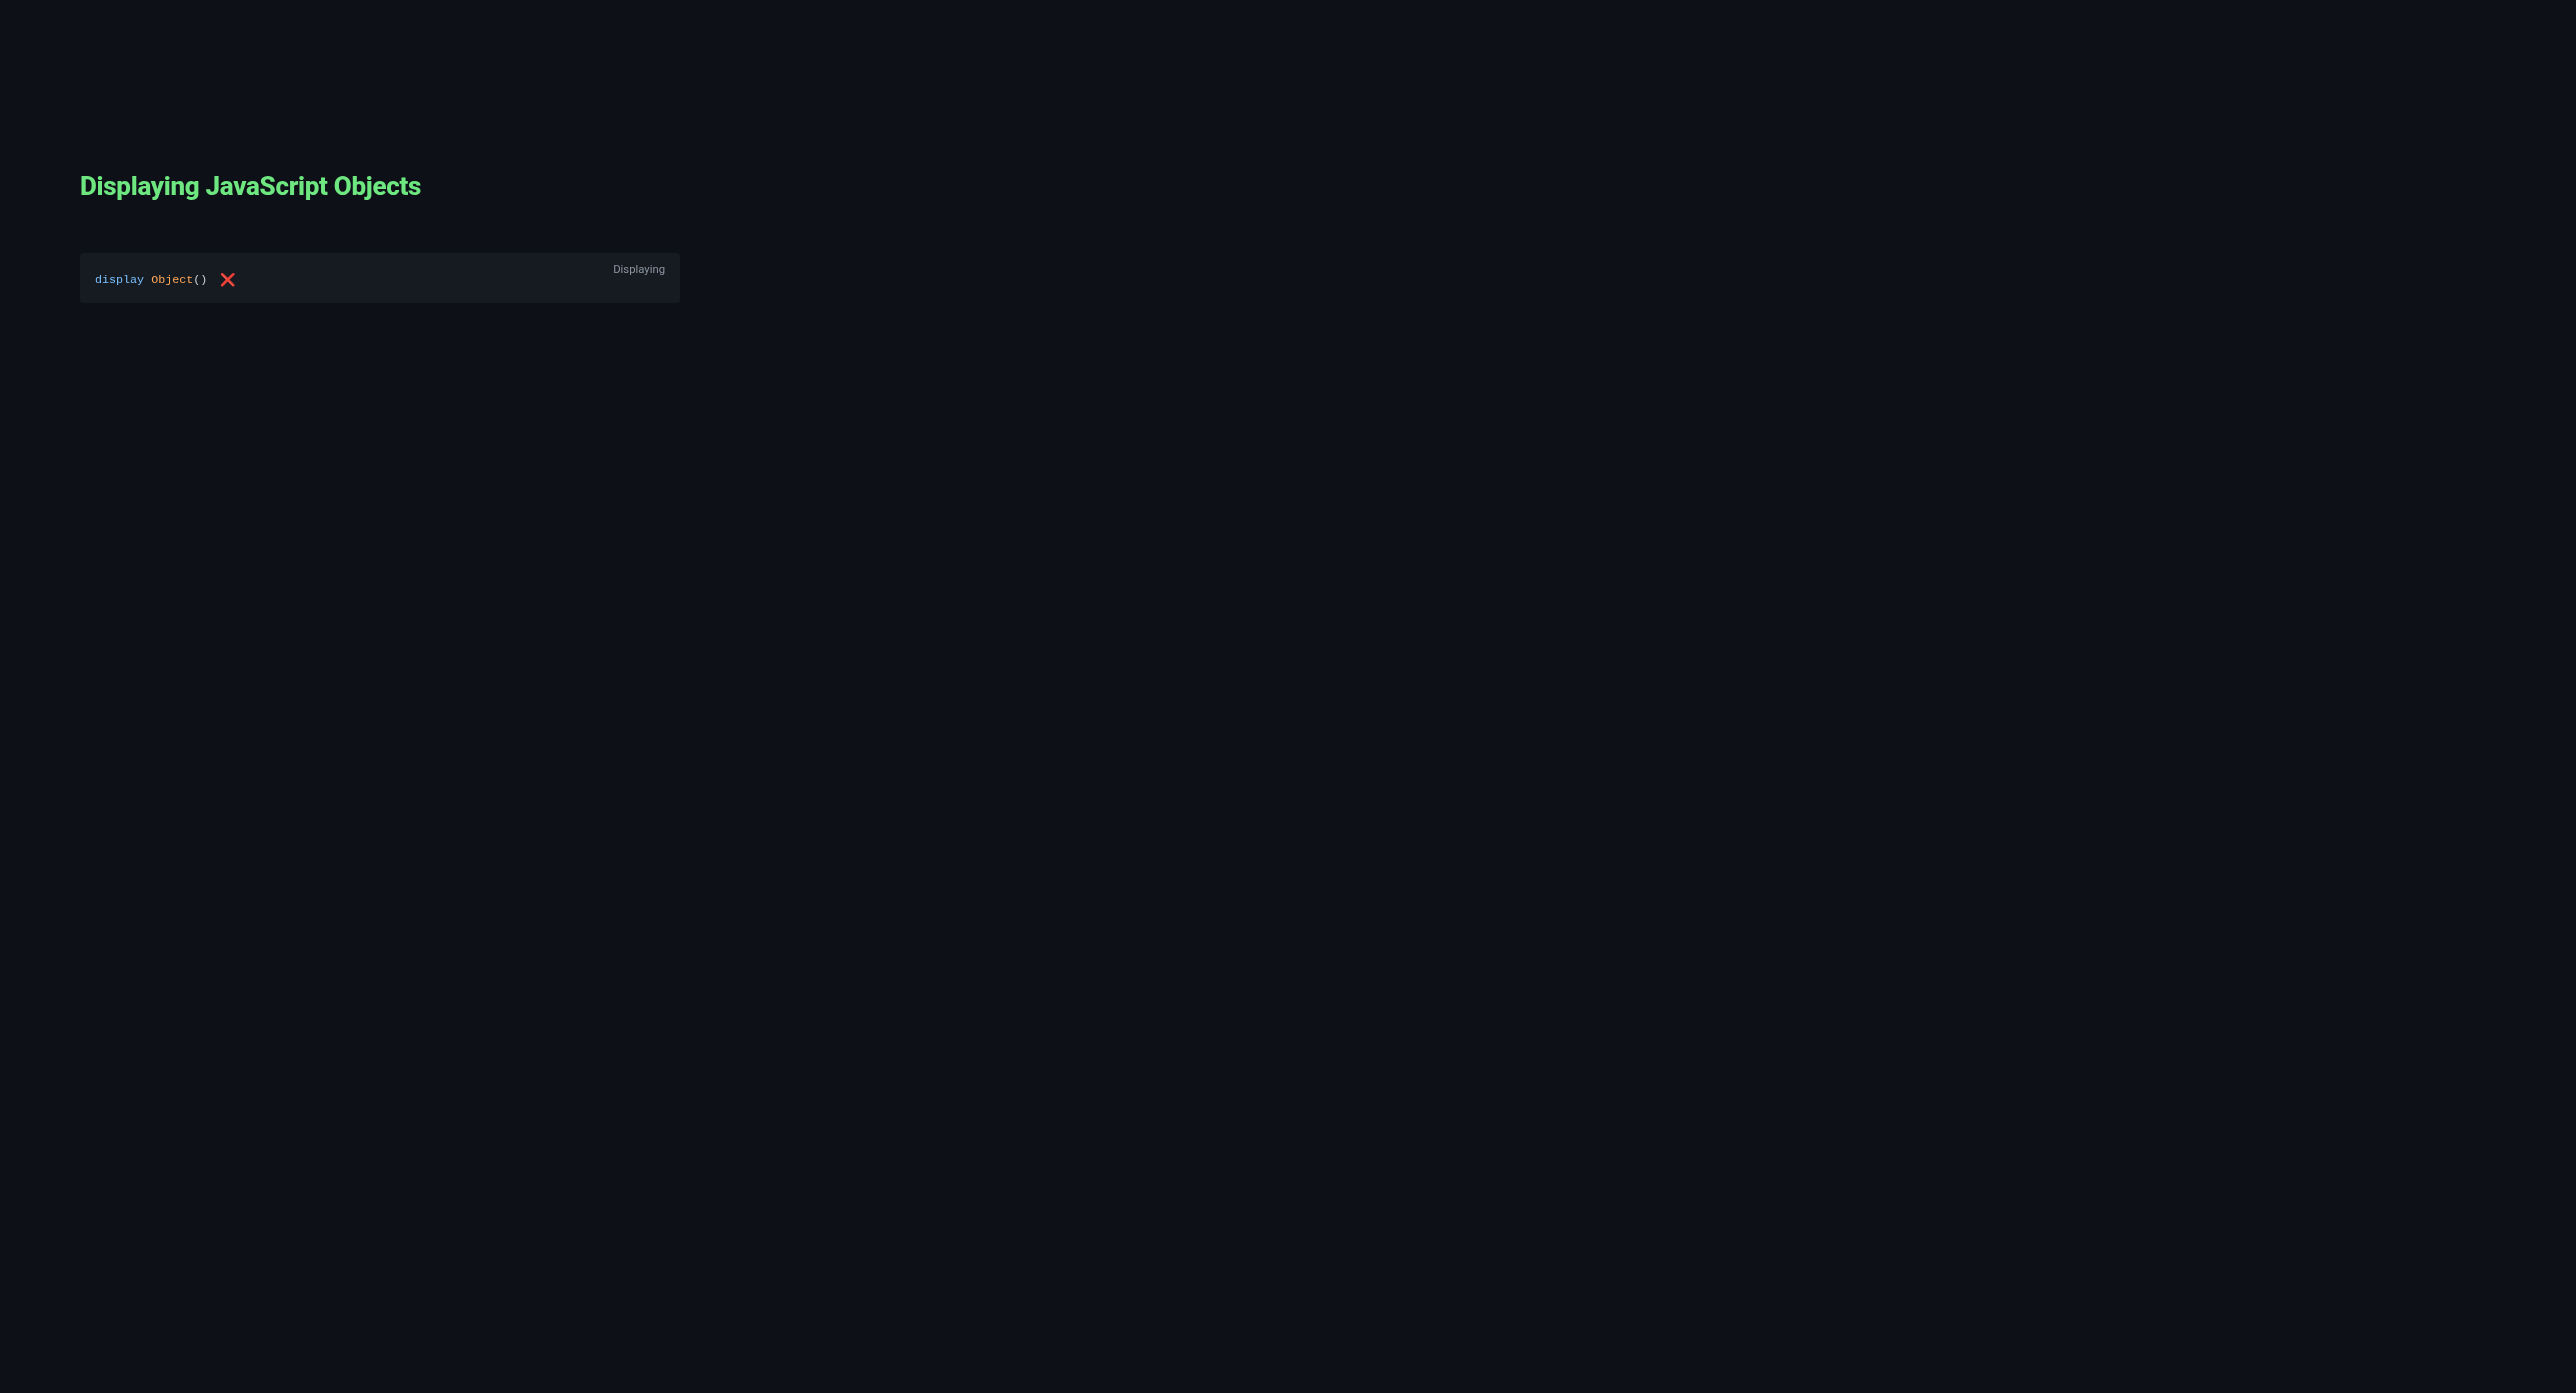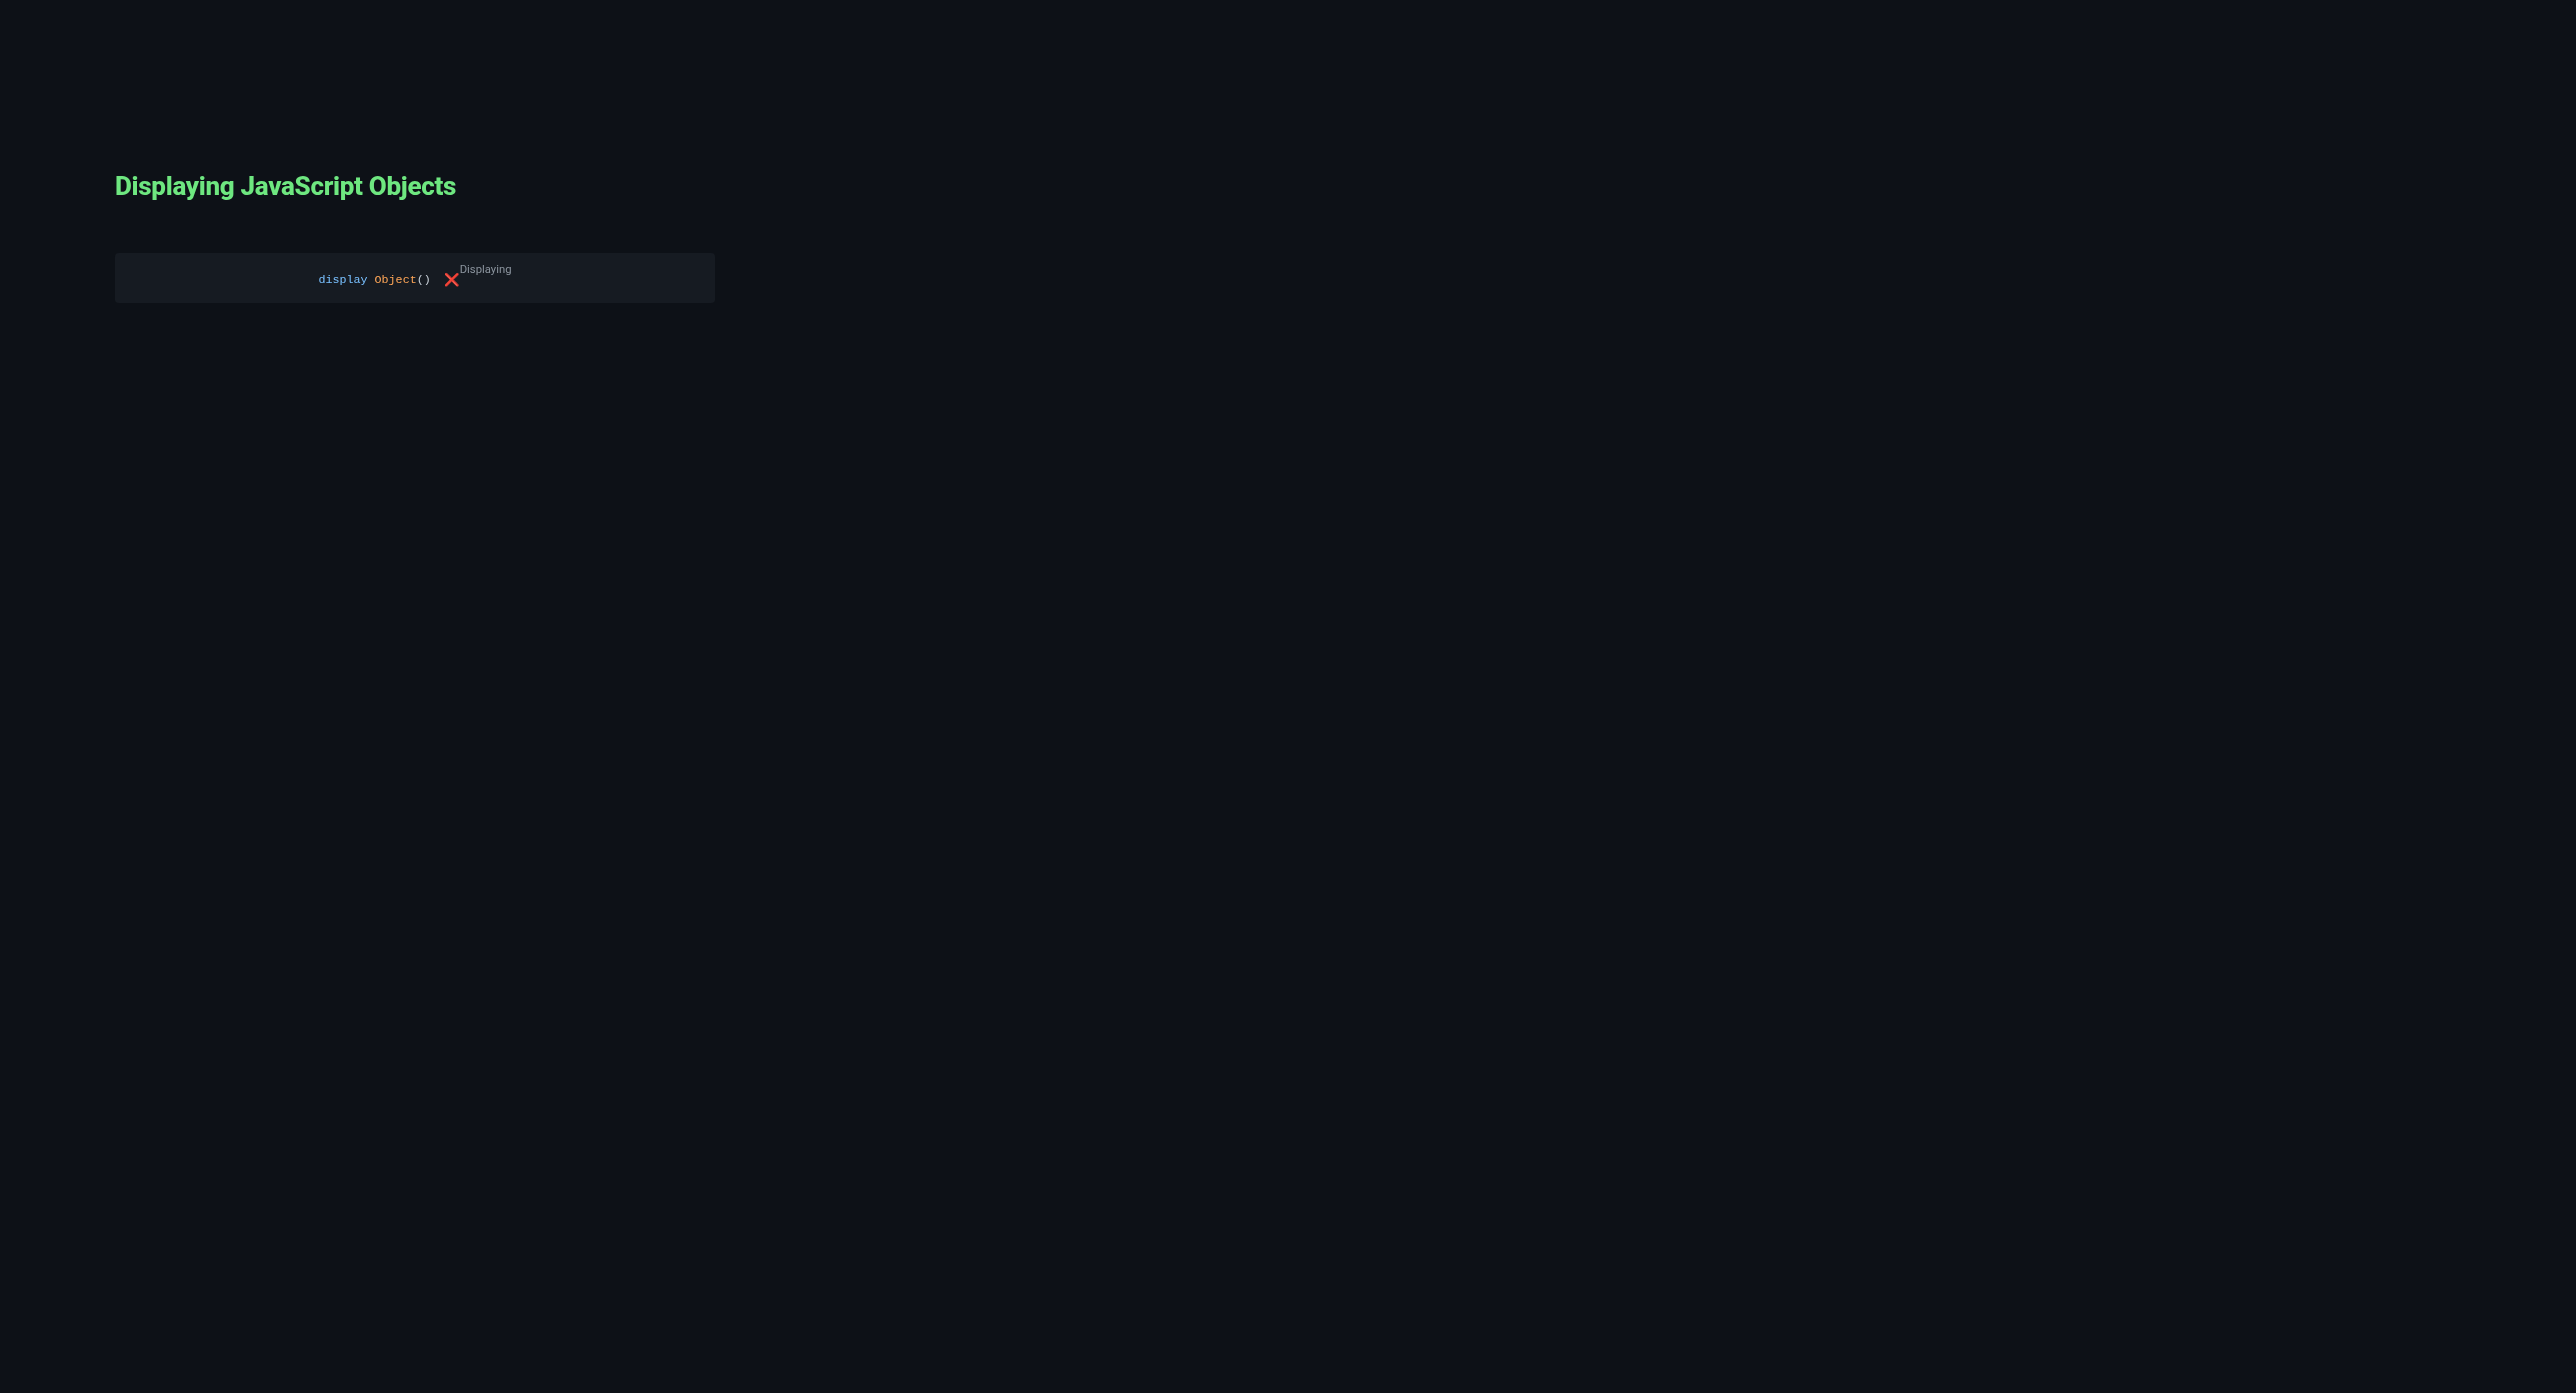--- a/index.html
+++ b/index.html
@@ -9,38 +9,38 @@
   }
   body {
     background-color: #0d1117;
     width: 990px;
     height: 535px;
     font-family: -apple-system, BlinkMacSystemFont, "Segoe UI", Roboto, Helvetica, Arial, sans-serif;
     overflow: hidden;
   }
   .container {
     width: 600px;
-    margin-left: 115px;
+    margin-left: 80px;
     padding-top: 171px;
   }
   .heading {
     color: #6ee780;
     font-size: 26px;
     font-weight: 800;
     letter-spacing: -0.3px;
     margin-bottom: 52px;
   }
   .code-block {
     background-color: #161b22;
     border-radius: 3.8px;
     padding: 11.3px 15px 14px 15px;
     position: relative;
     display: flex;
     align-items: center;
-    justify-content: center;
+    justify-content: space-between;
     min-height: 50px;
   }
   .code-content {
     font-family: ui-monospace, "SF Mono", SFMono-Regular, Menlo, Monaco, Consolas, "Liberation Mono", "Courier New", monospace;
     font-size: 11.7px;
     line-height: 1.4;
     white-space: pre;
     display: flex;
     align-items: center;
     padding-top: 6.3px;

